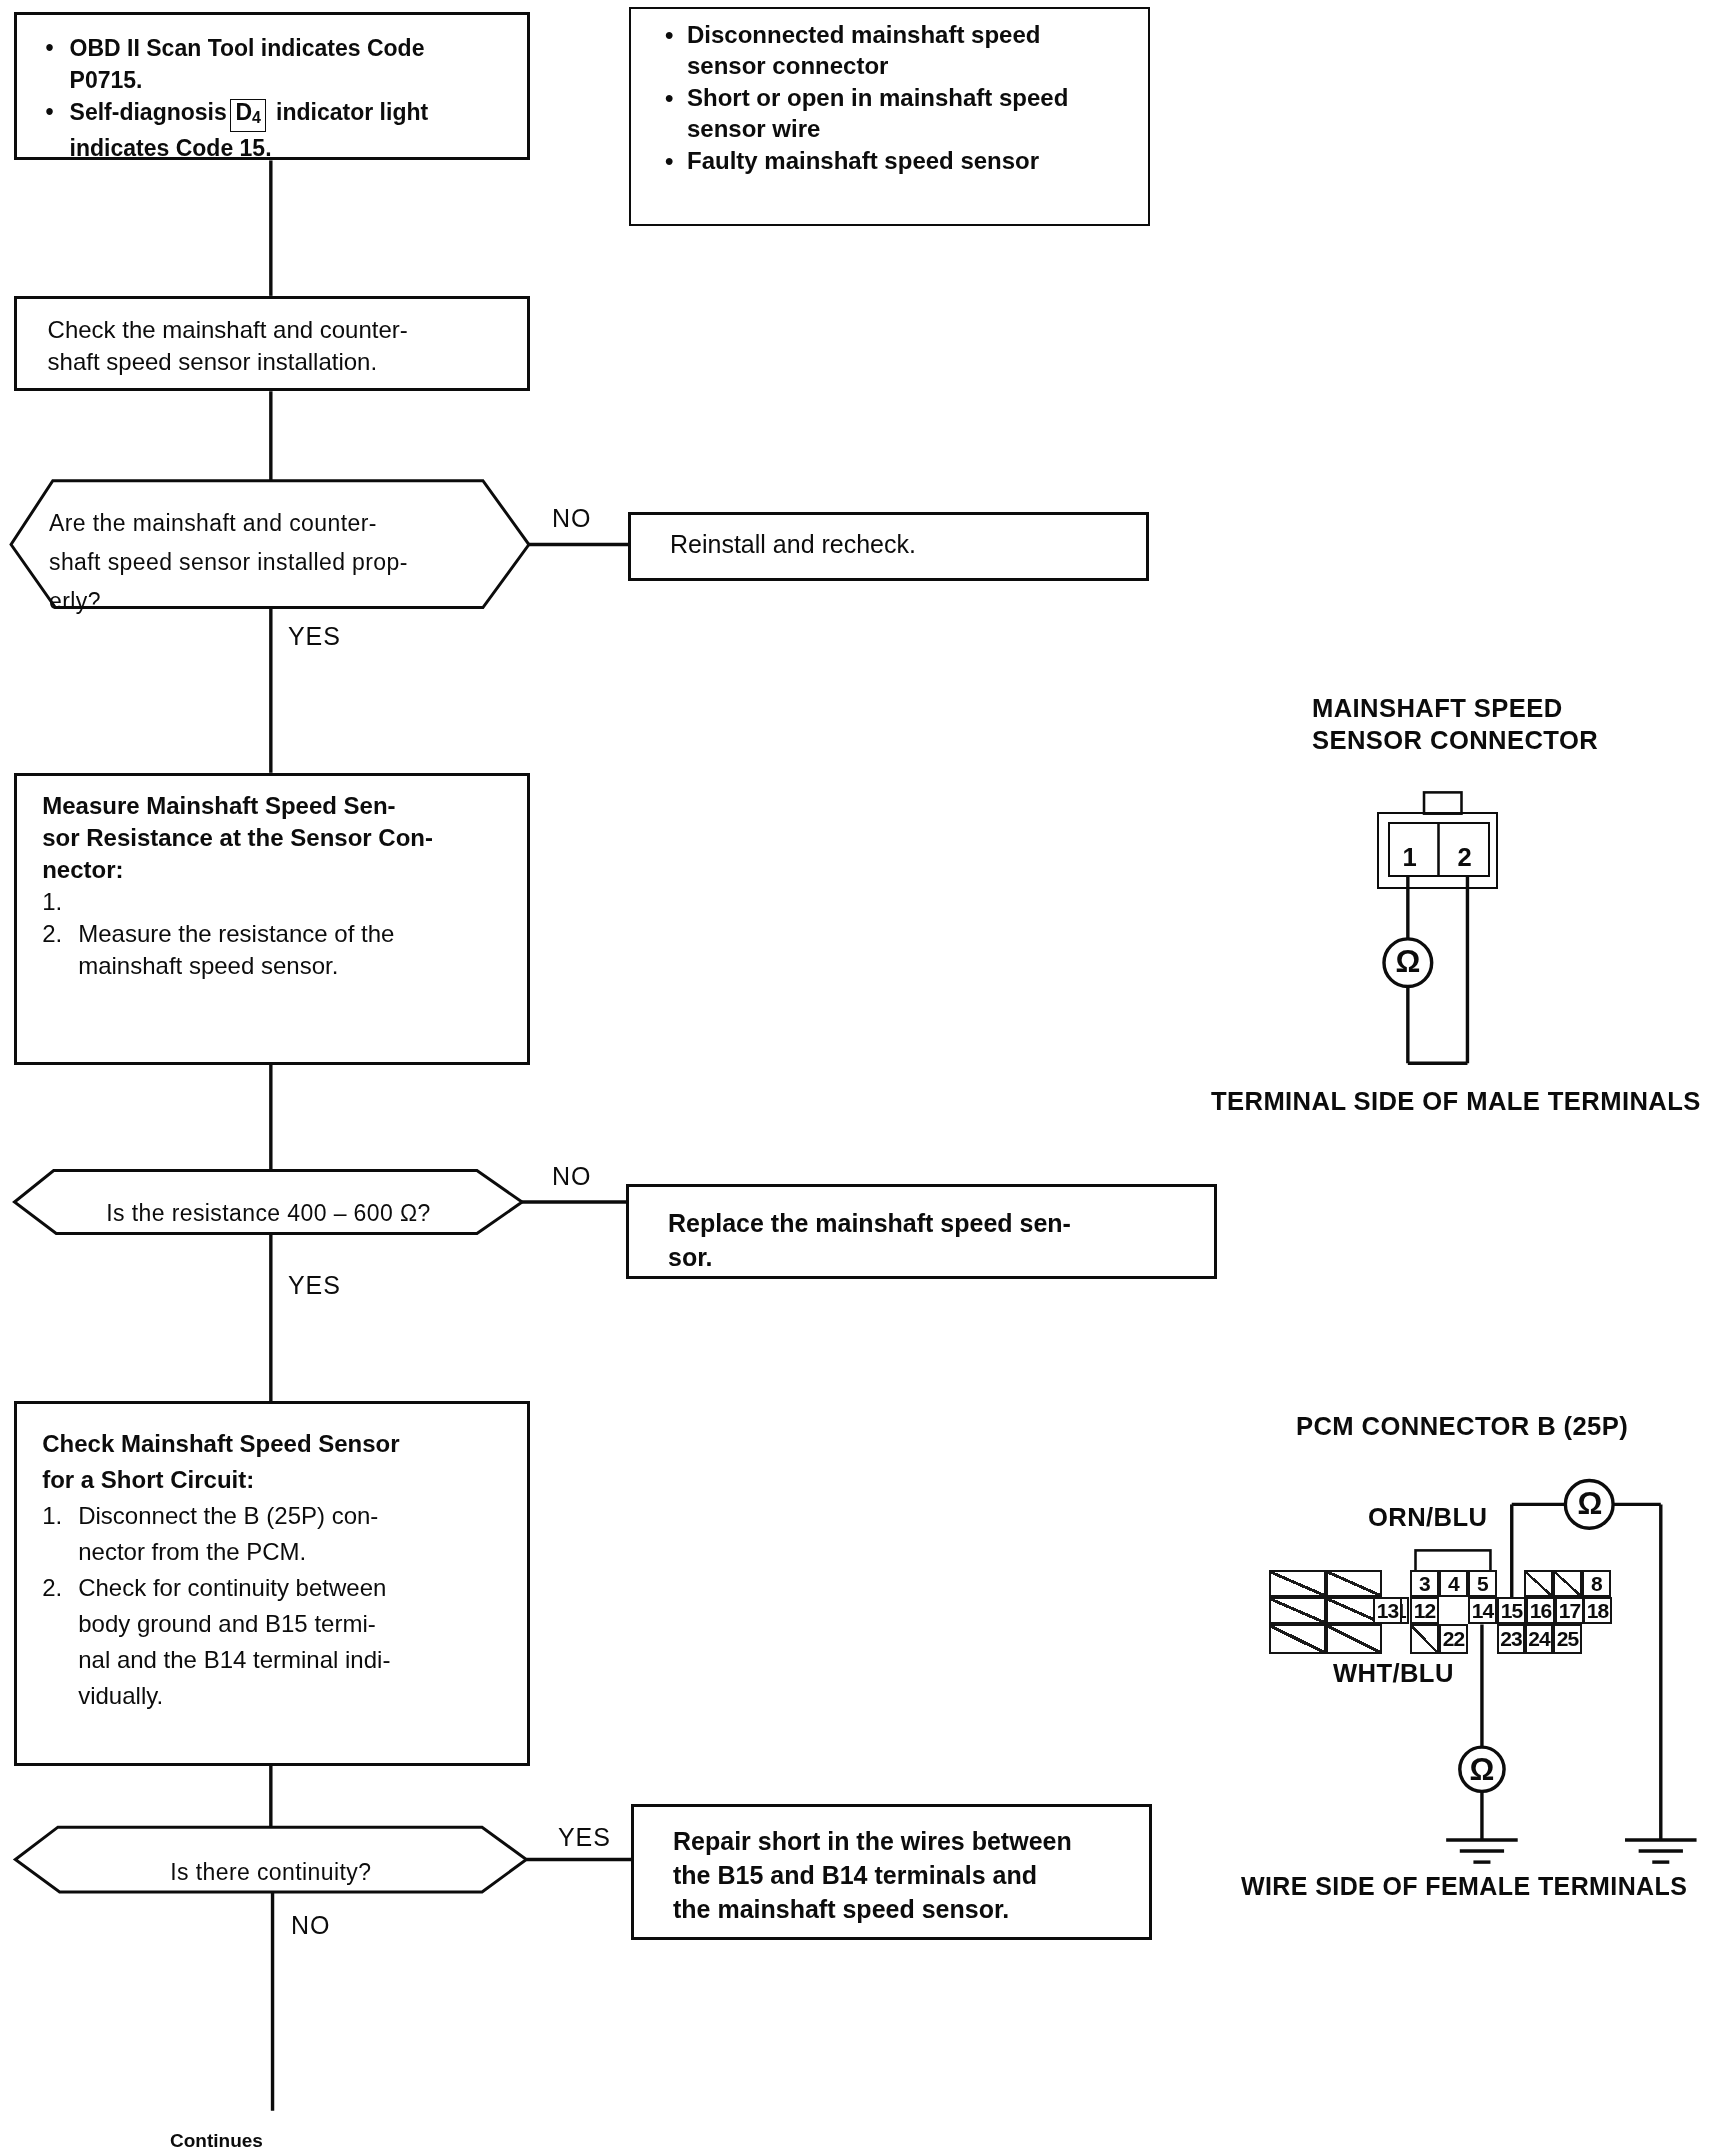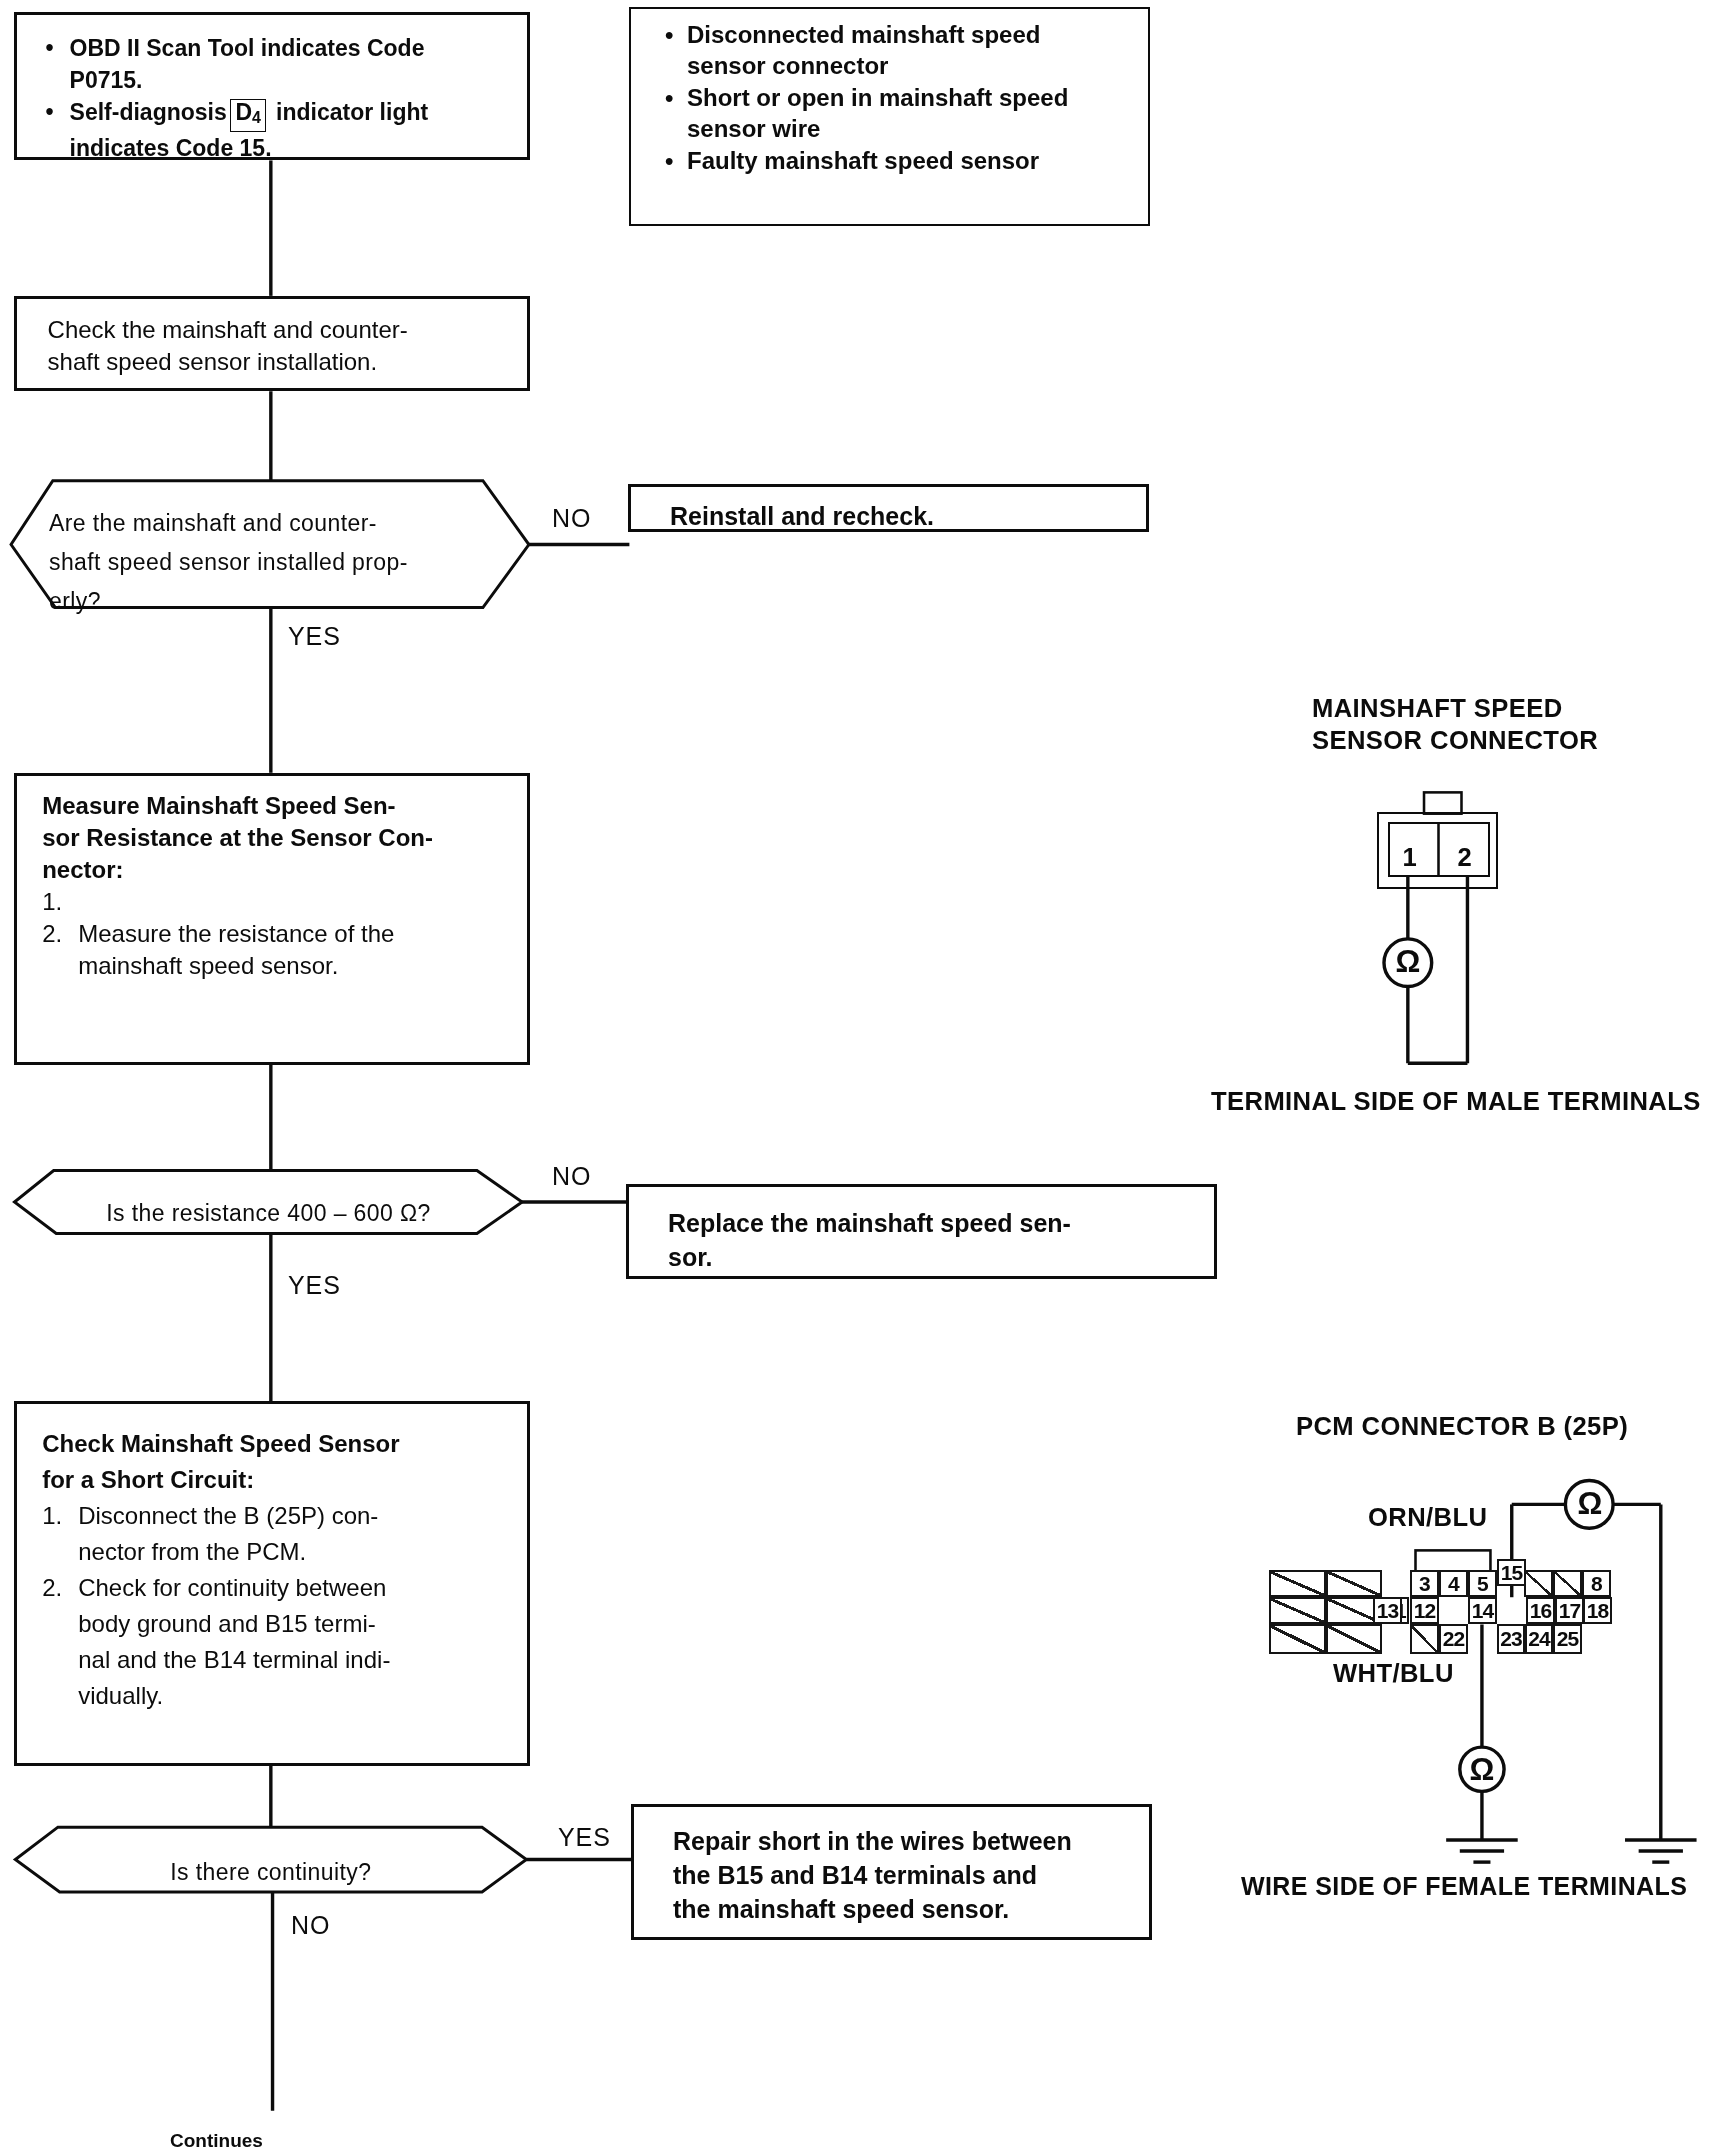--- a/index.html
+++ b/index.html
@@ -113,21 +113,21 @@
   <div class="pre">Check the mainshaft and counter-
 shaft speed sensor installation.</div>
 </div>
 
 <div class="abs pre" style="left:49px;top:492px;width:443px;font-size:23px;line-height:39px;letter-spacing:0.4px;">Are the mainshaft and counter-
 shaft speed sensor installed prop-
 erly?</div>
 <div class="lbl" style="left:552px;top:504px;">NO</div>
 <div class="lbl" style="left:288px;top:622px;">YES</div>
 
-<div class="box" style="left:628px;top:484px;width:521px;height:48px;padding:14.5px 8.5px 0 39px;font-size:25px;font-weight:bold;">
+<div class="box" style="left:628px;top:512px;width:521px;height:69px;padding:14.5px 8.5px 0 39px;font-size:25px;font-weight:normal;">
   <div>Reinstall and recheck.</div>
 </div>
 
 <div class="box" style="left:13.6px;top:773px;width:516px;height:292px;padding:13.6px 6.8px 0 25.6px;font-size:24px;line-height:32px;">
   <div class="pre b">Measure Mainshaft Speed Sen-
 sor Resistance at the Sensor Con-
 nector:</div>
   <div class="li">
     <span class="stepnum">1.</span>
   </div>
@@ -201,21 +201,21 @@
 <div class="cell" style="left:1468px;top:1570px;width:29px;height:27px;line-height:24px;">5</div>
 
 <div class="cell hatch" style="left:1524px;top:1570px;width:29px;height:27px;"></div>
 <div class="cell hatch" style="left:1553px;top:1570px;width:29px;height:27px;"></div>
 <div class="cell" style="left:1582px;top:1570px;width:29px;height:27px;line-height:24px;">8</div>
 
 <div class="cell" style="left:1382px;top:1597px;width:27px;height:27px;line-height:24px;">11</div>
 <div class="cell" style="left:1410px;top:1597px;width:29px;height:27px;line-height:24px;">12</div>
 <div class="cell" style="left:1373px;top:1597px;width:29px;height:27px;line-height:24px;">13</div>
 <div class="cell" style="left:1468px;top:1597px;width:29px;height:27px;line-height:24px;">14</div>
-<div class="cell" style="left:1497px;top:1559px;width:29px;height:27px;line-height:24px;">15</div>
+<div class="cell" style="left:1497px;top:1597px;width:29px;height:27px;line-height:24px;">15</div>
 <div class="cell" style="left:1526px;top:1597px;width:29px;height:27px;line-height:24px;">16</div>
 <div class="cell" style="left:1555px;top:1597px;width:29px;height:27px;line-height:24px;">17</div>
 <div class="cell" style="left:1583px;top:1597px;width:29px;height:27px;line-height:24px;">18</div>
 
 <div class="cell hatch" style="left:1410px;top:1624px;width:29px;height:30px;"></div>
 <div class="cell" style="left:1439px;top:1624px;width:29px;height:30px;line-height:25.6px;">22</div>
 <div class="cell" style="left:1497px;top:1624px;width:28px;height:30px;line-height:25.6px;">23</div>
 <div class="cell" style="left:1525px;top:1624px;width:28px;height:30px;line-height:25.6px;">24</div>
 <div class="cell" style="left:1553px;top:1624px;width:29px;height:30px;line-height:25.6px;">25</div>
 

